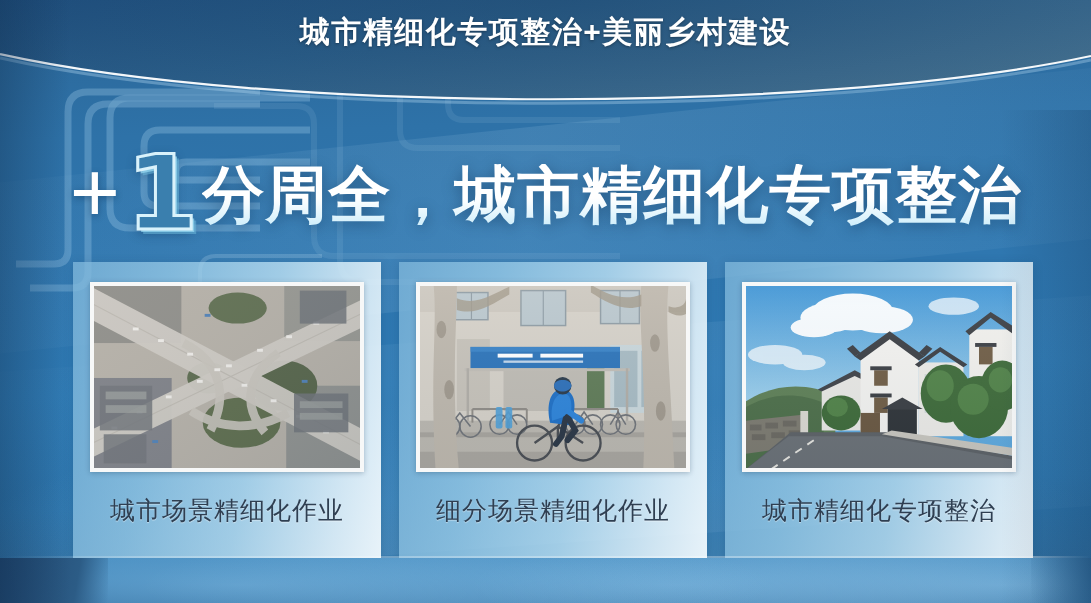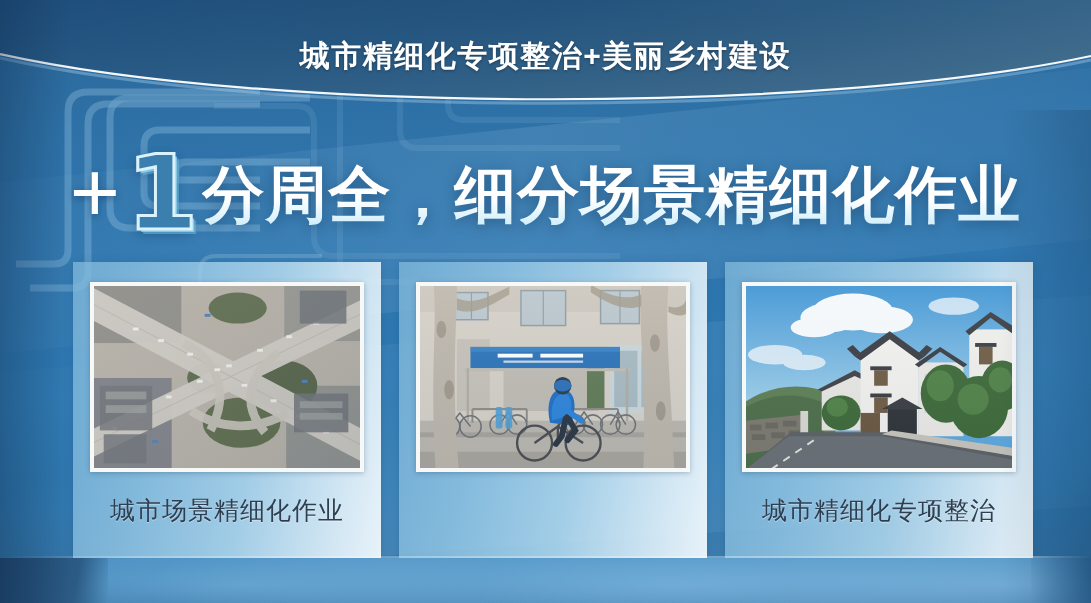--- a/index.html
+++ b/index.html
@@ -42,21 +42,21 @@
   #header-band .darken {
     position:absolute; inset:0;
     background:radial-gradient(90% 150% at 52% 0%, rgba(20,55,90,.25) 0%, rgba(20,55,90,0) 70%);
     clip-path: path("M0,0 L1091,0 L1091,56 C820,114 270,114 0,54 Z");
   }
   #arc-line {
     position:absolute; left:0; top:0; width:1091px; height:130px;
   }
 
   #header-title {
-    position:absolute; left:0; top:36px; width:1091px;
+    position:absolute; left:0; top:12px; width:1091px;
     text-align:center;
     font-size:30px; font-weight:700; letter-spacing:1.5px;
     color:#ffffff;
     text-shadow:0 1px 3px rgba(0,0,0,.35);
     white-space:nowrap;
   }
 
   
   #circuit-decor {
     position:absolute; left:10px; top:88px; width:320px; height:215px;
@@ -212,21 +212,21 @@
   <svg id="arc-line" viewBox="0 0 1091 130" preserveAspectRatio="none">
     <path d="M0,54 C270,114 820,114 1091,56" stroke="#ffffff" stroke-opacity=".95" stroke-width="2.2" fill="none"></path>
     <path d="M0,58 C270,118 820,118 1091,60" stroke="#bcdff5" stroke-opacity=".35" stroke-width="3" fill="none"></path>
   </svg>
 
   <div id="header-title">城市精细化专项整治+美丽乡村建设</div>
 
   <div id="headline">
     <span class="plus">+</span>
     <span class="one">1</span>
-    <span class="rest">分周全，细分场景精细化作业</span>
+    <span class="rest">分周全，城市精细化专项整治</span>
   </div>
 
   <div id="cards">
 
     <div class="card">
       <div class="photo">
         <svg viewBox="0 0 274 190" preserveAspectRatio="xMidYMid slice">
           <rect width="274" height="190" fill="#a9a49c"></rect>
           <rect x="0" y="0" width="274" height="190" fill="#b4afa6"></rect>
 
@@ -408,20 +408,21 @@
           </g>
           <rect width="274" height="190" fill="url(#g2)"></rect>
           <defs>
             <linearGradient id="g2" x1="0" y1="0" x2="0" y2="1">
               <stop offset="0" stop-color="#ffffff" stop-opacity=".10"></stop>
               <stop offset="1" stop-color="#2a4a66" stop-opacity=".06"></stop>
             </linearGradient>
           </defs>
         </svg>
       </div>
+      <div class="caption">细分场景精细化作业</div>
     </div>
 
     <div class="card">
       <div class="photo">
         <svg viewBox="0 0 274 190" preserveAspectRatio="xMidYMid slice">
 
           <rect width="274" height="190" fill="#5fa9dd"></rect>
           <rect width="274" height="120" fill="url(#sky3)"></rect>
           <defs>
             <linearGradient id="sky3" x1="0" y1="0" x2="0" y2="1">

